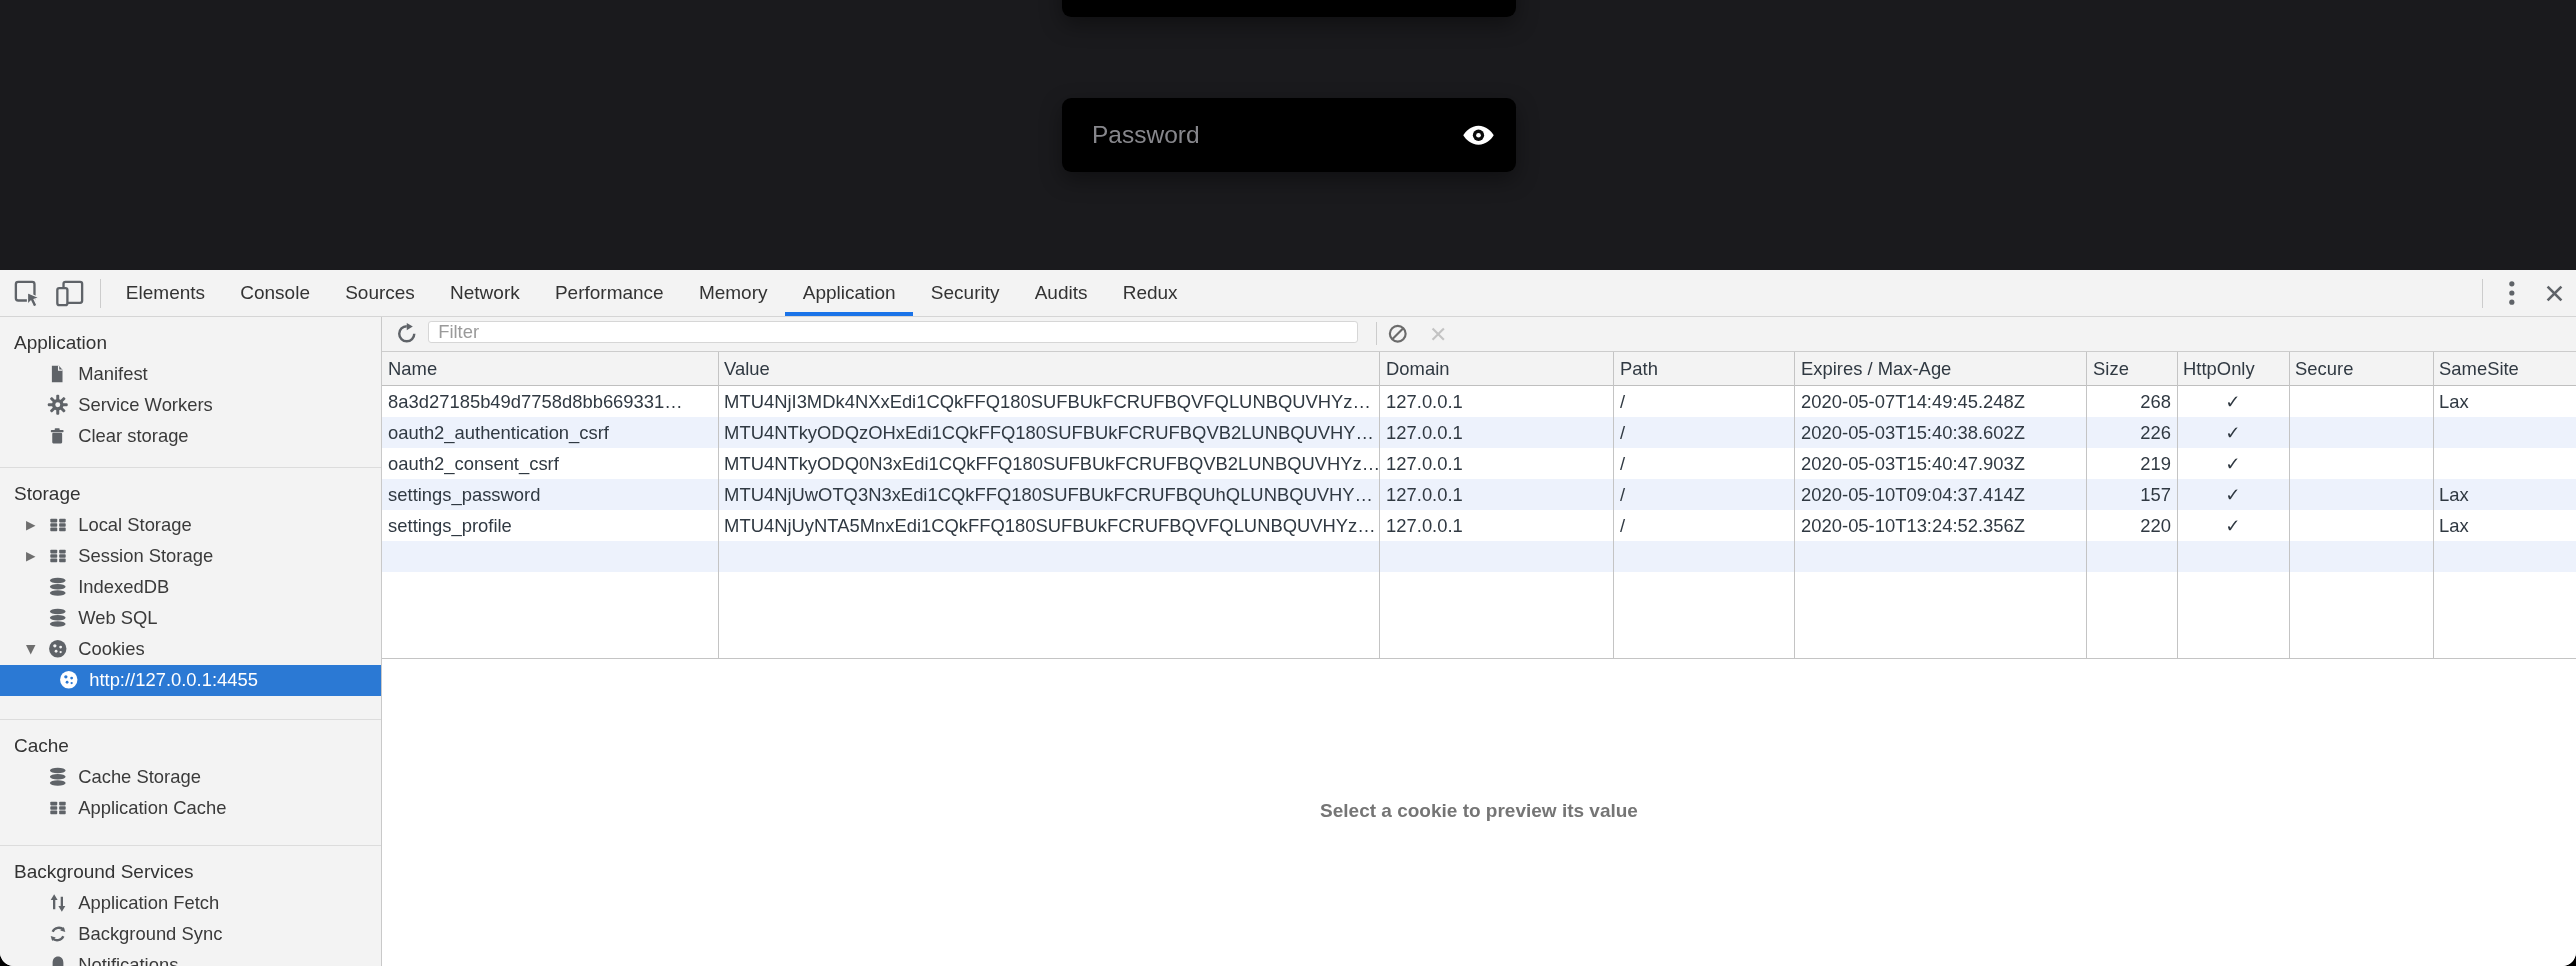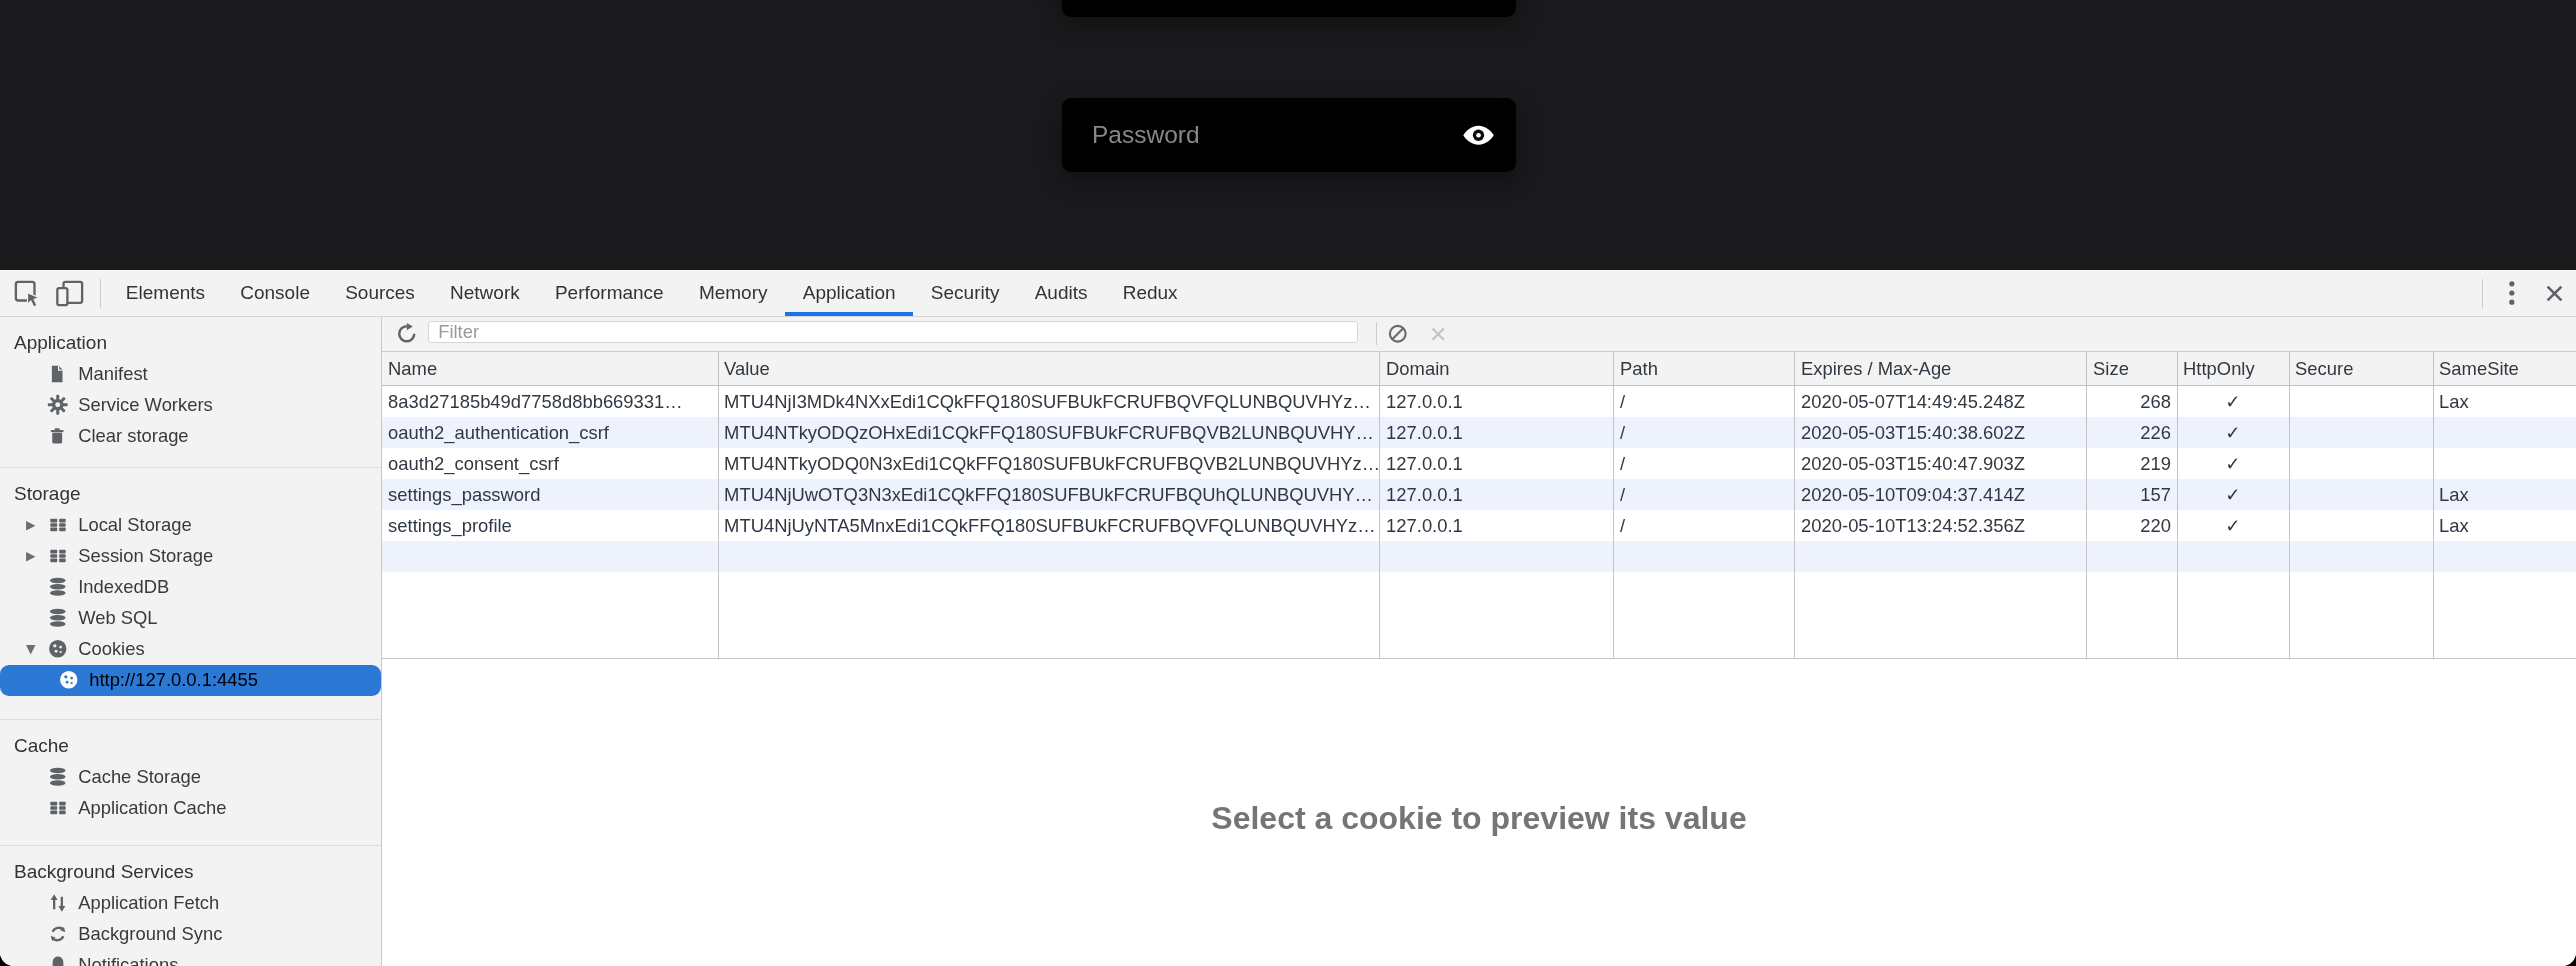--- a/index.html
+++ b/index.html
@@ -37,21 +37,21 @@
   .section{padding-top:10.7px;}
   .section.s1{padding-bottom:15.3px;}
   .section.s2{padding-bottom:23px;}
   .section.s3{padding-bottom:21.5px;}
   .section+.section{border-top:0.8px solid #dcdcdc;}
   .section-title{height:31px;display:flex;align-items:center;padding-left:14px;font-size:19px;color:#333;}
   .tree-item{height:31px;display:flex;align-items:center;padding-left:26px;font-size:18.4px;white-space:nowrap;}
   .expander{width:20px;flex:none;font-family:"DejaVu Sans",sans-serif;font-size:12.3px;color:#6e6e6e;}
   .t-icon{width:23px;height:21.5px;flex:none;margin-right:9.2px;display:flex;align-items:center;justify-content:center;}
   .tree-item.child{padding-left:37px;}
-  .tree-item.selected{background:#2b79d4;color:#000000;border-radius:9px;}
+  .tree-item.selected{background:#2b79d4;color:#ffffff;}
 
   
   .pane{position:absolute;left:382px;top:47px;right:0;bottom:0;background:#fff;}
   .cookie-toolbar{position:absolute;left:0;top:0;right:0;height:34px;background:#f3f3f3;border-bottom:0.8px solid #ccc;}
   .refresh-btn{position:absolute;left:14px;top:6.1px;width:23px;height:23px;}
   .filter-input{position:absolute;left:46px;top:3.8px;width:930px;height:22px;box-sizing:border-box;border:0.8px solid #d6d6d6;
                 border-radius:3.1px;background:#fff;font-size:18.4px;padding:0 9.2px;outline:none;color:#333;
                 font-family:"Liberation Sans","DejaVu Sans",sans-serif;}
   .filter-input::placeholder{color:#9a9a9a;opacity:1;}
   .tool-sep{position:absolute;left:994px;top:5.4px;width:0.8px;height:23px;background:#ccc;}
@@ -67,21 +67,21 @@
   .c-name{width:336px;}
   .c-value{width:662px;}
   .c-domain{width:234px;}
   .c-path{width:181px;}
   .c-exp{width:292px;}
   .c-size{width:90px;text-align:right;padding-left:0;padding-right:6.1px;}
   .c-http{width:112px;text-align:center;padding-left:0;font-family:"DejaVu Sans",sans-serif;}
   .c-sec{width:144px;}
   .c-same{width:143px;}
   .vline{position:absolute;top:0;bottom:0;width:0.8px;background:#c4c4c4;}
-  .preview-msg{position:absolute;left:0;right:0;top:483px;text-align:center;font-size:32px;font-weight:700;color:#757575;}
+  .preview-msg{position:absolute;left:0;right:0;top:483px;text-align:center;font-size:19px;font-weight:700;color:#757575;}
 </style>
 </head>
 <body>
 
 <div class="screen">
 
   <div class="webpage">
     <div class="field top"></div>
     <div class="field password">
       <input class="pw-input" type="text" placeholder="Password" style="">

